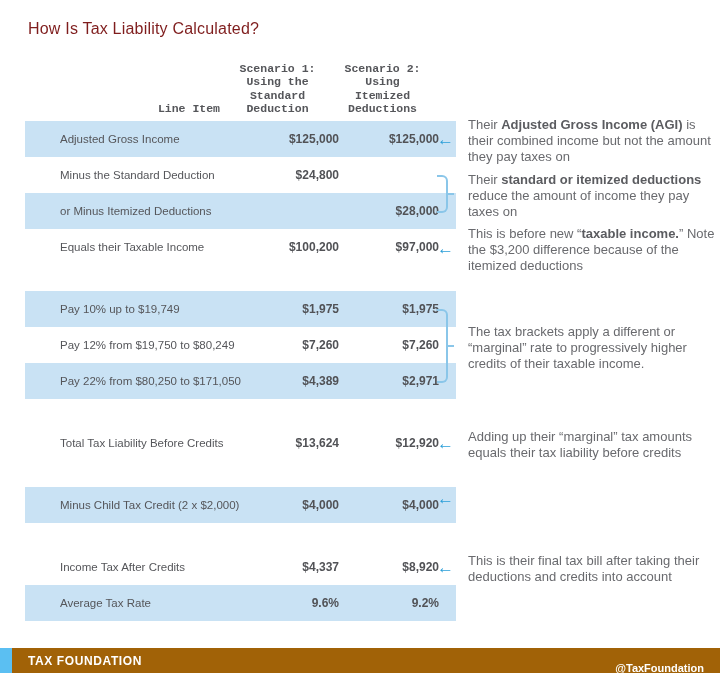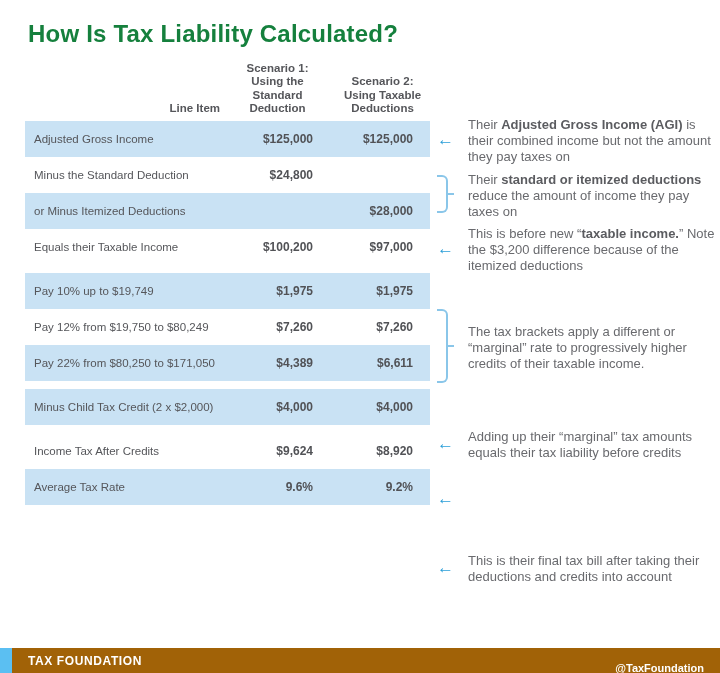--- a/index.html
+++ b/index.html
@@ -2,38 +2,38 @@
 <html><head>
 <meta charset="utf-8">
 <style>
   html,body{margin:0;padding:0;background:#ffffff;}
   .canvas{
     position:relative;width:720px;height:673px;background:#ffffff;overflow:hidden;
     font-family:"Liberation Sans","DejaVu Sans",sans-serif;
   }
   .title{
     position:absolute;left:28px;top:20px;margin:0;
-    font-size:24px;font-weight:700;color:#15803d;letter-spacing:.2px;
+    font-size:16px;font-weight:400;color:#7f1d1d;letter-spacing:.2px;
   }
   
   .thead{
     position:absolute;left:25px;top:58px;width:405px;height:60px;
     display:grid;grid-template-columns:195px 115px 95px;align-items:end;
   }
-  .thead .h{font-size:11.5px;font-weight:700;color:#55565a;line-height:1.15;padding-bottom:3px;}
+  .thead .h{font-size:11.5px;font-weight:700;color:#55565a;line-height:1.15;padding-bottom:3px;font-family:Liberation Mono, monospace;}
   .h-line-item{padding-left:9px;text-align:right;}
   .h-scenario{text-align:center;white-space:pre-line;}
   
   .rows{position:absolute;left:25px;top:121px;width:405px;}
   .row{
     width:405px;height:36px;display:grid;grid-template-columns:195px 115px 95px;
-    align-items:center;background:#ffffff;
+    align-items:center;background:#ffffff;padding-left:26px;
   }
   .row.shaded{background:#c9e2f4;}
-  .row.spacer-before{margin-top:8px;}
+  .row.spacer-before{margin-top:26px;}
   .row .lbl{font-size:11.5px;color:#55565a;padding-left:9px;}
   .row .v1{font-size:12px;font-weight:700;color:#515256;text-align:right;padding-right:22px;}
   .row .v2{font-size:12px;font-weight:700;color:#515256;text-align:right;padding-right:17px;}
   
   .ann{
     position:absolute;display:flex;align-items:center;gap:9px;width:278px;
   }
   .ann .arrow{
     flex:0 0 22px;color:#2a9ed8;font-size:17px;font-weight:700;line-height:1;
     text-align:left;transform:translateY(-1px);
@@ -73,21 +73,21 @@
 
   <h1 class="title">How Is Tax Liability Calculated?</h1>
 
   <div class="thead">
     <div class="h h-line-item">Line Item</div>
     <div class="h h-scenario">Scenario 1:
 Using the
 Standard
 Deduction</div>
     <div class="h h-scenario">Scenario 2:
-Using Taxable
+Using Itemized
 Deductions</div>
   </div>
 
   <div class="rows">
       <div class="row shaded">
         <div class="lbl">Adjusted Gross Income</div>
         <div class="v1">$125,000</div>
         <div class="v2">$125,000</div>
       </div>
       <div class="row">
@@ -111,30 +111,35 @@
         <div class="v2">$1,975</div>
       </div>
       <div class="row">
         <div class="lbl">Pay 12% from $19,750 to $80,249</div>
         <div class="v1">$7,260</div>
         <div class="v2">$7,260</div>
       </div>
       <div class="row shaded">
         <div class="lbl">Pay 22% from $80,250 to $171,050</div>
         <div class="v1">$4,389</div>
-        <div class="v2">$6,611</div>
+        <div class="v2">$2,971</div>
+      </div>
+      <div class="row spacer-before">
+        <div class="lbl">Total Tax Liability Before Credits</div>
+        <div class="v1">$13,624</div>
+        <div class="v2">$12,920</div>
       </div>
       <div class="row shaded spacer-before">
         <div class="lbl">Minus Child Tax Credit (2 x $2,000)</div>
         <div class="v1">$4,000</div>
         <div class="v2">$4,000</div>
       </div>
       <div class="row spacer-before">
         <div class="lbl">Income Tax After Credits</div>
-        <div class="v1">$9,624</div>
+        <div class="v1">$4,337</div>
         <div class="v2">$8,920</div>
       </div>
       <div class="row shaded">
         <div class="lbl">Average Tax Rate</div>
         <div class="v1">9.6%</div>
         <div class="v2">9.2%</div>
       </div>
     </div>
 
   <div id="annotations-layer">

